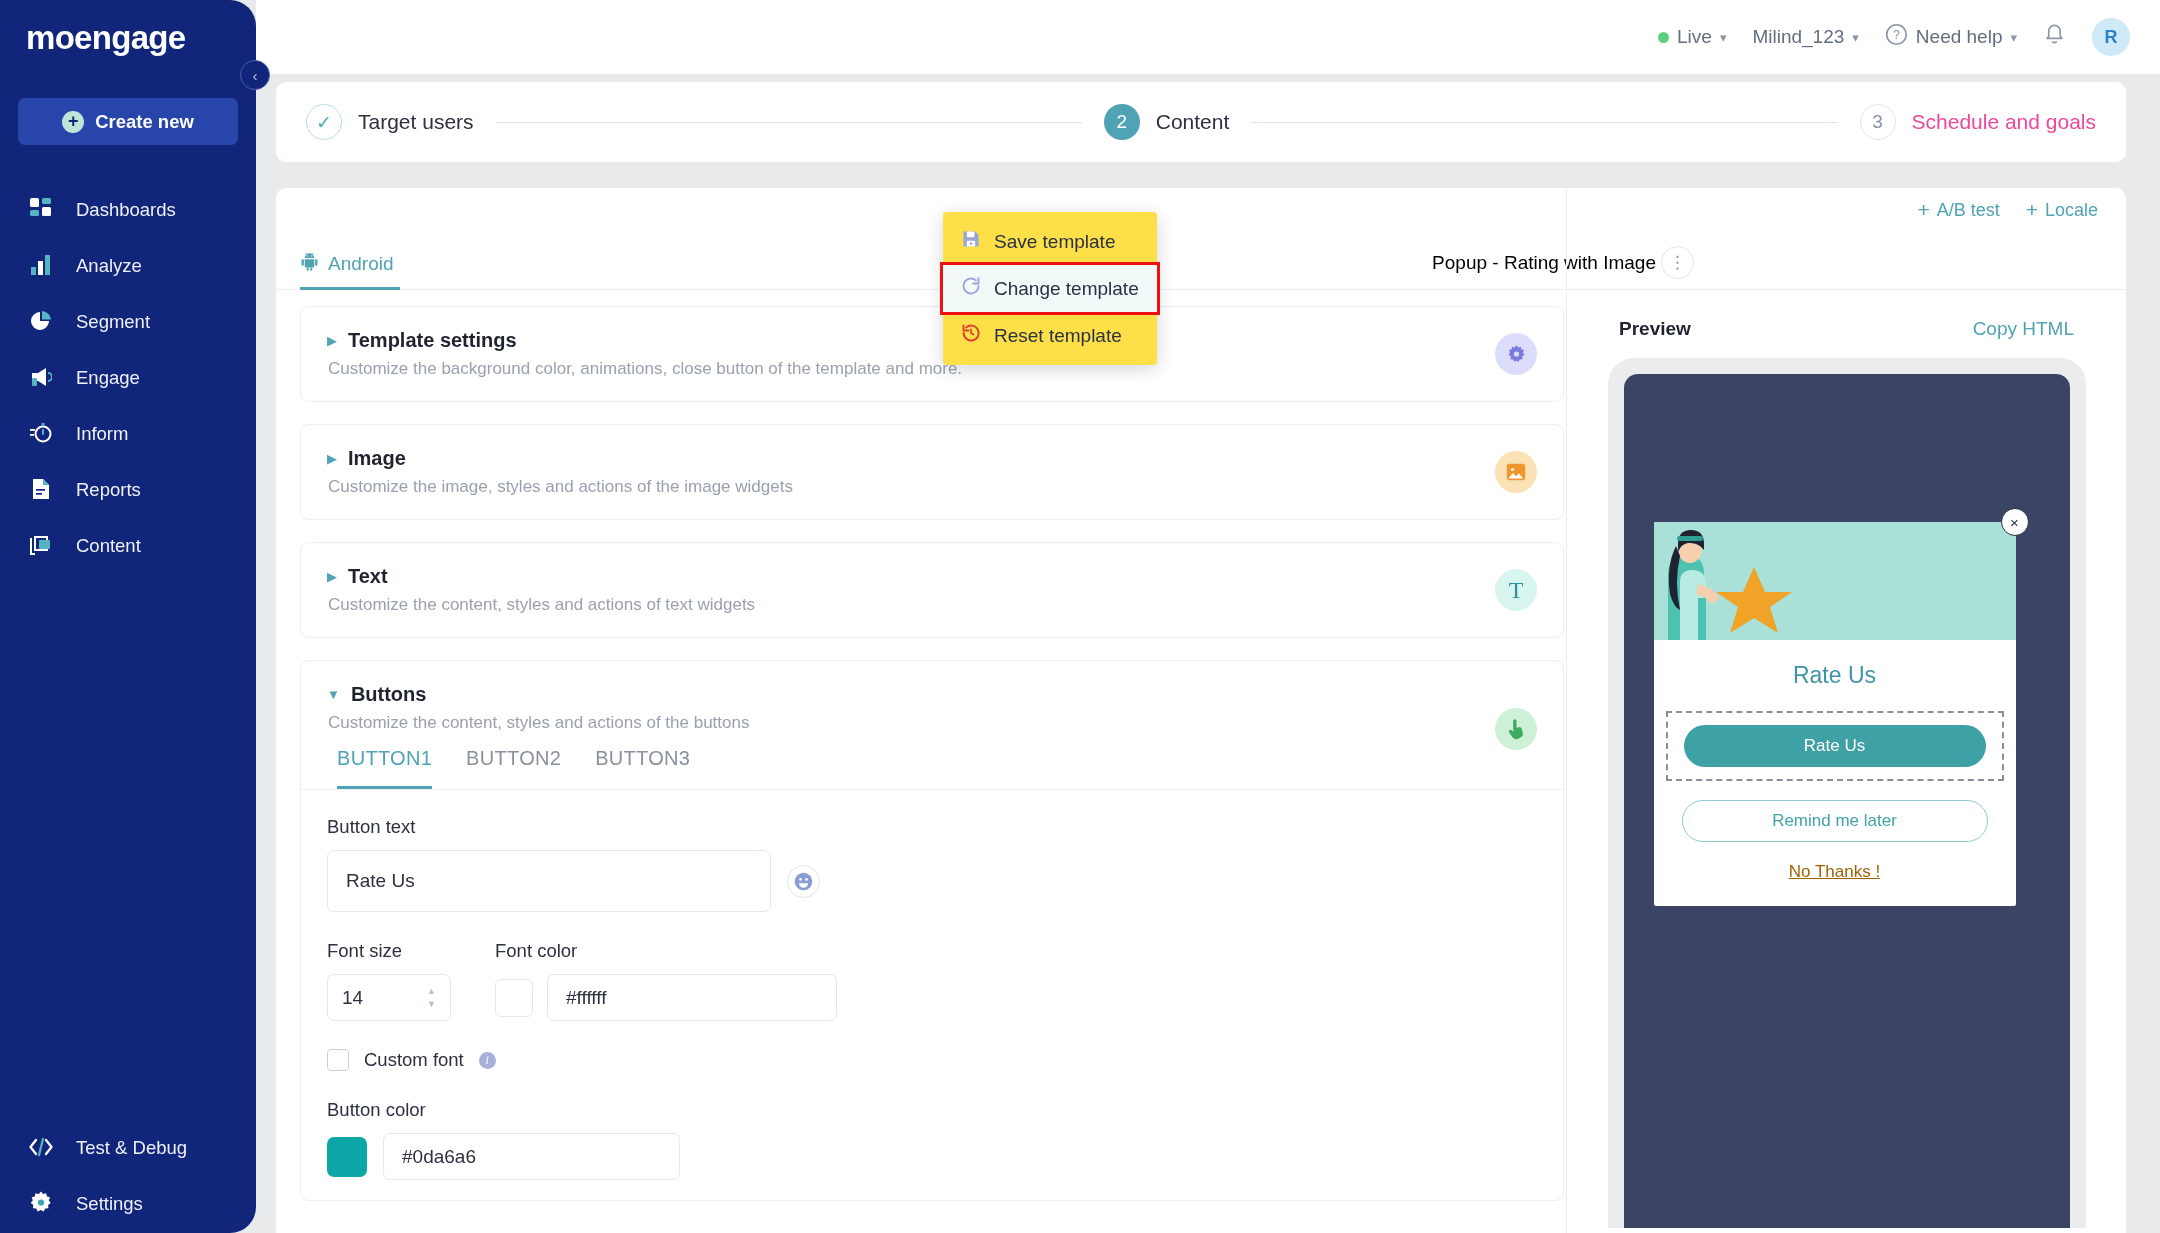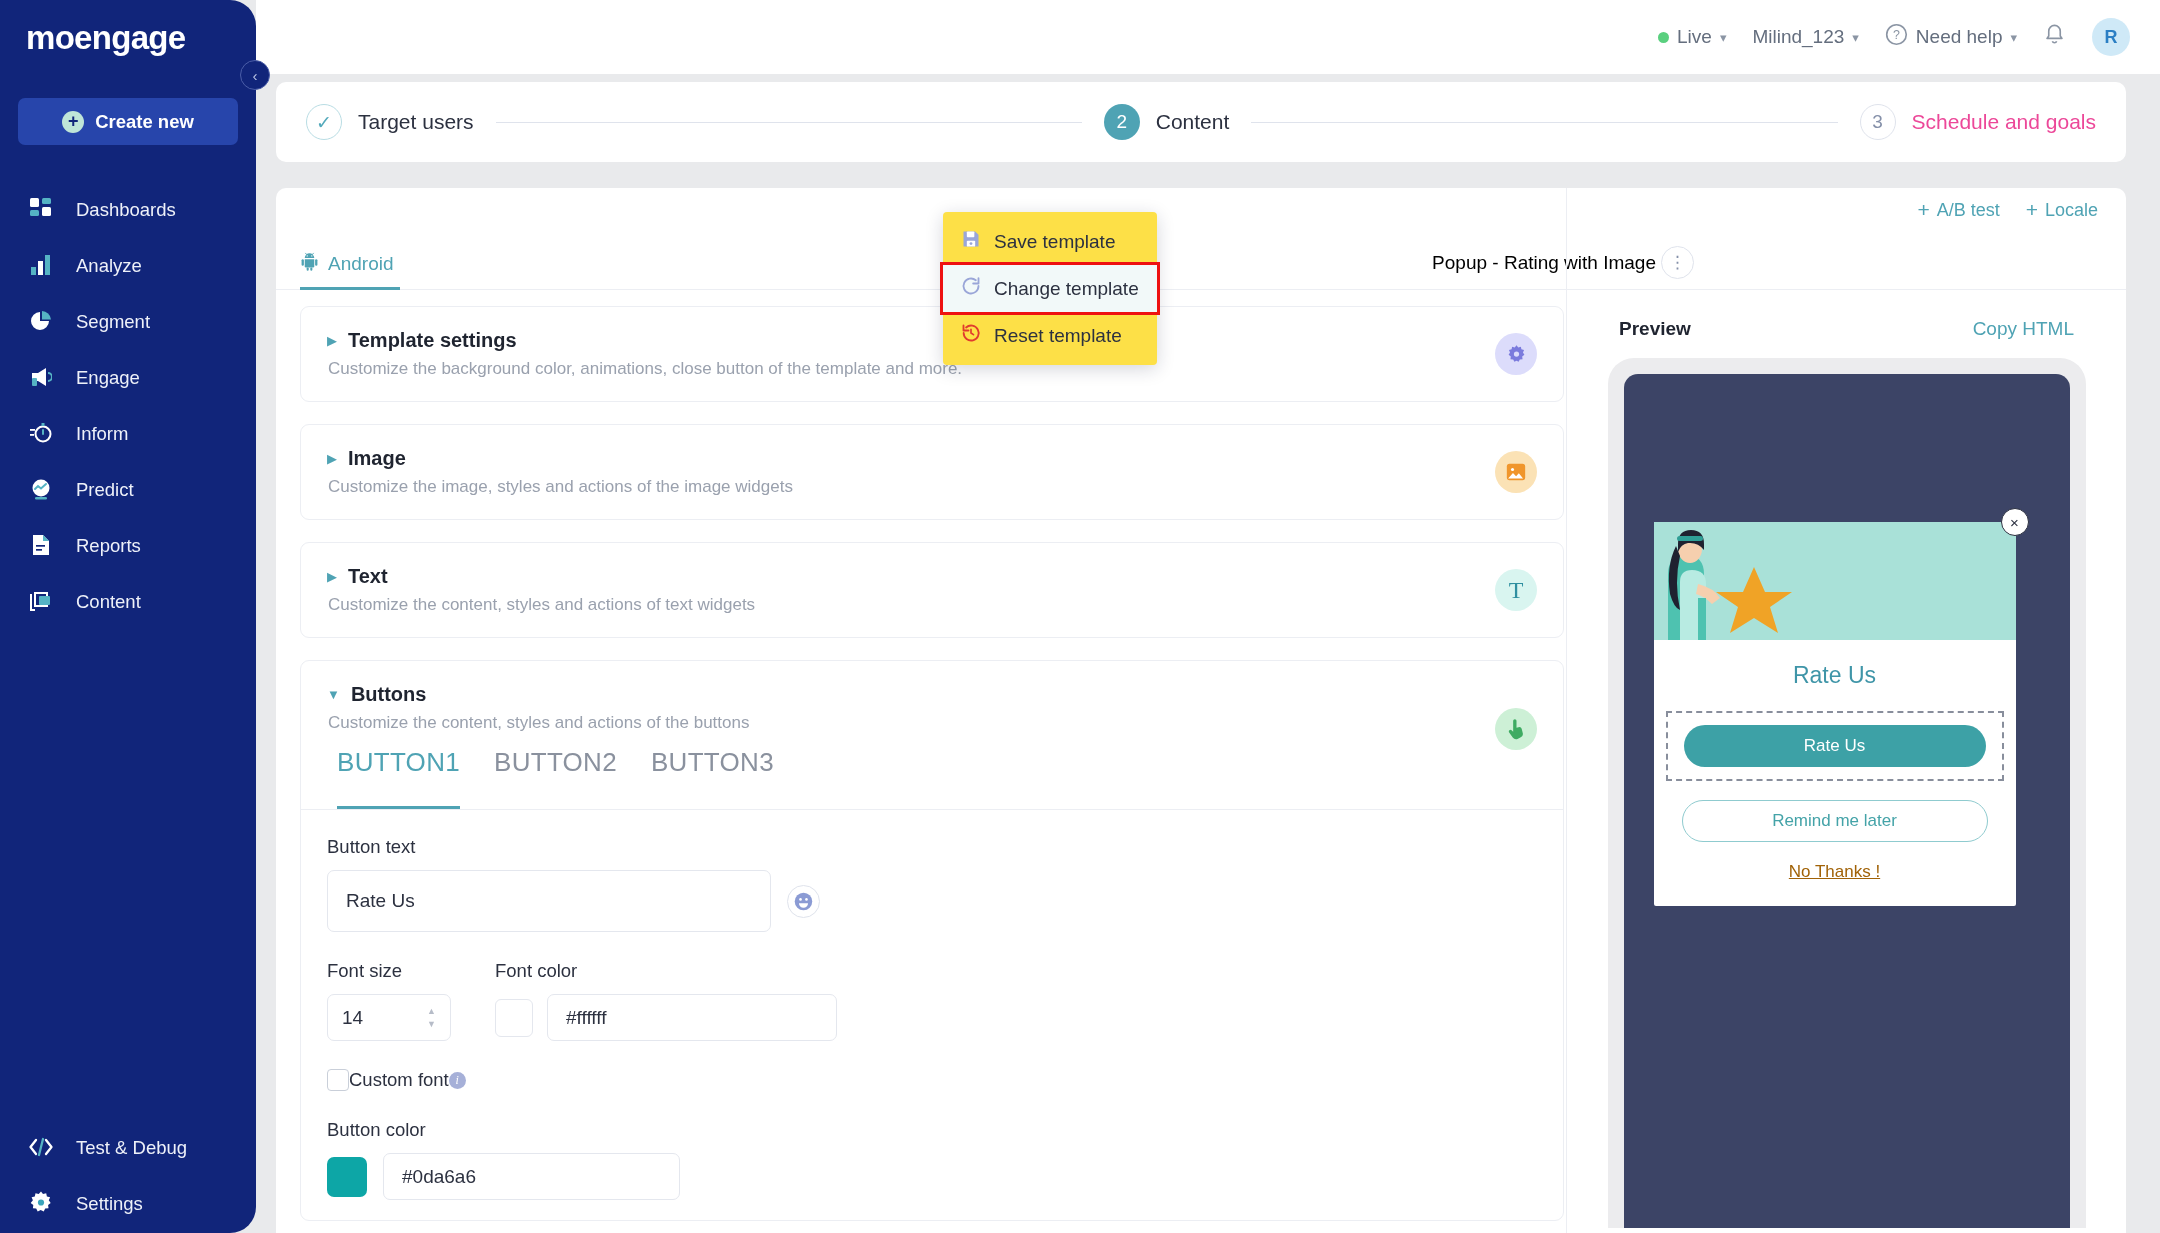--- a/index.html
+++ b/index.html
@@ -152,21 +152,21 @@
   .bdg-text  { background: #d9f5f0; color: #2f8fa0; font-size: 24px; font-family: "Liberation Serif", serif; }
   .bdg-btn   { background: #cdf0d6; }
 
   .acc.open { padding-bottom: 0; }
   #btn-panel-body { padding: 0 0 20px 0; }
   #btn-tabs {
     display: flex; gap: 34px; padding: 14px 10px 0 10px;
     border-bottom: 1px solid #eceef3; margin: 0 -26px 0 -26px;
     padding-left: 36px; padding-right: 26px;
   }
-  .btab { font-size: 26px; color: #8a919e; padding-bottom: 28px; cursor: pointer; letter-spacing: .3px; }
+  .btab { font-size: 20px; color: #8a919e; padding-bottom: 16px; cursor: pointer; letter-spacing: .3px; }
   .btab.active { color: #4fa3b4; border-bottom: 3px solid #4fa3b4; }
 
   .field-label { font-size: 18.5px; color: #2c3140; margin-bottom: 12px; }
   #btn-text-row { display: flex; align-items: center; gap: 16px; margin-top: 26px; }
   #btn-text-input {
     width: 444px; height: 62px; border: 1px solid #e4e7ee; border-radius: 7px;
     display: flex; align-items: center; padding: 0 18px;
     font-size: 19px; color: #2c3140; background: #fff;
   }
   #emoji-btn {
@@ -179,21 +179,21 @@
     display: flex; align-items: center; padding: 0 14px; font-size: 19px; color: #2c3140;
     justify-content: space-between;
   }
   .spin { display: flex; flex-direction: column; gap: 4px; color: #b6bcc8; font-size: 9px; line-height: 1; }
   #font-color-row { display: flex; align-items: center; gap: 14px; }
   .swatch-empty { width: 38px; height: 38px; border: 1px solid #e4e7ee; border-radius: 6px; background: #fff; cursor:pointer; }
   #font-color-input {
     width: 290px; height: 47px; border: 1px solid #e4e7ee; border-radius: 7px;
     display: flex; align-items: center; padding: 0 18px; font-size: 19px; color: #2c3140;
   }
-  #custom-font-row { display: flex; align-items: center; gap: 0; margin-top: 28px; }
+  #custom-font-row { display: flex; align-items: center; gap: 15px; margin-top: 28px; }
   .cbox { width: 22px; height: 22px; border: 1.6px solid #c9cfd9; border-radius: 4px; cursor: pointer; }
   .info-i {
     width: 17px; height: 17px; border-radius: 50%; background: #a6b0d8; color: #fff;
     font-size: 12px; display:flex; align-items:center; justify-content:center;
     font-family: "Liberation Serif", serif; font-style: italic;
   }
   #btn-color-wrap { margin-top: 28px; }
   #btn-color-row { display: flex; align-items: center; gap: 16px; }
   #btn-color-swatch { width: 40px; height: 40px; border-radius: 7px; cursor: pointer; }
   #btn-color-input {
@@ -340,30 +340,20 @@
       <span class="nav-icon">
         <svg width="22" height="22" viewBox="0 0 22 22">
             <circle cx="13" cy="12" r="7.5" fill="none" stroke="#fff" stroke-width="2"></circle>
             <rect x="11.5" y="1" width="3" height="3" fill="#55b3c4"></rect>
             <rect x="12" y="7" width="2" height="6" rx="1" fill="#55b3c4"></rect>
             <rect x="0" y="7" width="5" height="1.8" fill="#fff"></rect>
             <rect x="0" y="12" width="4" height="1.8" fill="#fff"></rect>
           </svg>
       </span>
       <span class="nlabel">Inform</span>
-    </div>
-    <div class="nav-item">
-      <span class="nav-icon">
-        <svg width="22" height="22" viewBox="0 0 22 22">
-            <circle cx="11" cy="10" r="8.5" fill="#fff"></circle>
-            <path d="M5 11l3-3 3 2.5 5-4.5" stroke="#55b3c4" stroke-width="2" fill="none" stroke-linecap="round"></path>
-            <rect x="5" y="19" width="12" height="2.5" rx="1.2" fill="#55b3c4"></rect>
-          </svg>
-      </span>
-      <span class="nlabel">Predict</span>
     </div>
     <div class="nav-item">
       <span class="nav-icon">
         <svg width="22" height="22" viewBox="0 0 22 22">
             <path d="M3 1h10l6 6v14H3z" fill="#fff"></path>
             <path d="M13 1l6 6h-6z" fill="#55b3c4"></path>
             <rect x="6" y="11" width="9" height="1.7" fill="#11257a"></rect>
             <rect x="6" y="15" width="6" height="1.7" fill="#11257a"></rect>
           </svg>
       </span>

